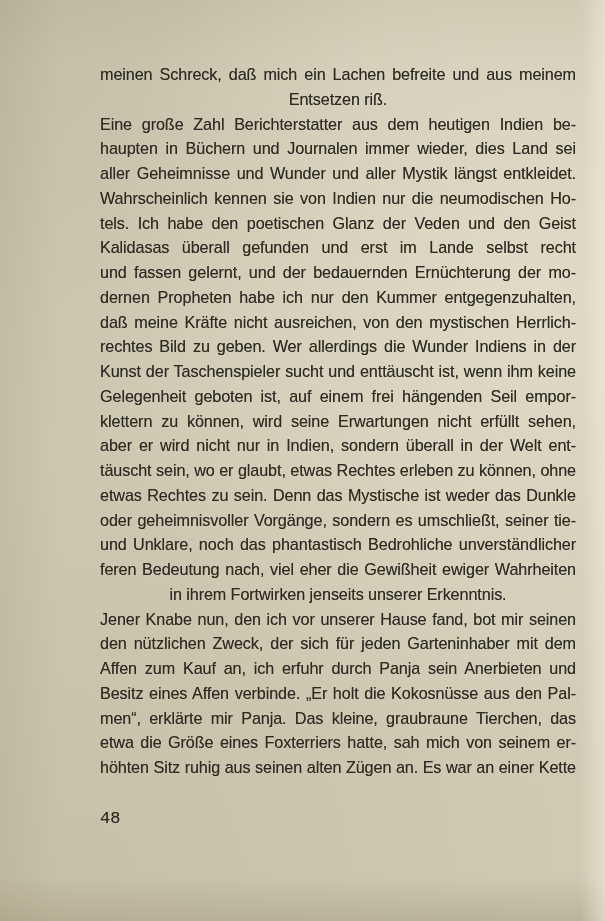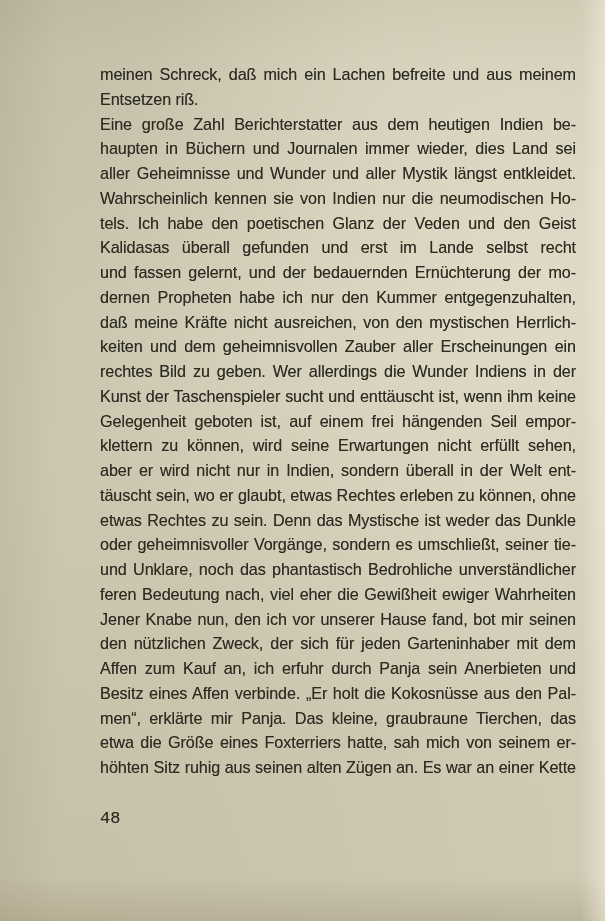--- a/index.html
+++ b/index.html
@@ -33,21 +33,21 @@
     font-size: 16.2px;
     line-height: 24.75px;
     letter-spacing: -0.1px;
     color: #2d2b22;
     text-shadow: 0 0 0.5px rgba(45,43,34,0.55);
   }
   .line {
     height: 24.75px;
     overflow: hidden;
     white-space: normal;
-    text-align: left;
+    text-align: center;
   }
   .line.just {
     text-align: justify;
     text-align-last: justify;
   }
   .page-number {
     position: absolute;
     left: 100px;
     top: 807px;
     font-family: Liberation Mono, monospace;
@@ -66,31 +66,31 @@
       <div class="line">Entsetzen riß.</div>
       <div class="line just">Eine große Zahl Berichterstatter aus dem heutigen Indien be-</div>
       <div class="line just">haupten in Büchern und Journalen immer wieder, dies Land sei</div>
       <div class="line just">aller Geheimnisse und Wunder und aller Mystik längst entkleidet.</div>
       <div class="line just">Wahrscheinlich kennen sie von Indien nur die neumodischen Ho-</div>
       <div class="line just">tels. Ich habe den poetischen Glanz der Veden und den Geist</div>
       <div class="line just">Kalidasas überall gefunden und erst im Lande selbst recht würdigen</div>
       <div class="line just">und fassen gelernt, und der bedauernden Ernüchterung der mo-</div>
       <div class="line just">dernen Propheten habe ich nur den Kummer entgegenzuhalten,</div>
       <div class="line just">daß meine Kräfte nicht ausreichen, von den mystischen Herrlich-</div>
-      <div class="line just">keiten und dem geheimnisvollen Zauber aller Erscheinungen ein</div>
       <div class="line just">rechtes Bild zu geben. Wer allerdings die Wunder Indiens in der</div>
       <div class="line just">Kunst der Taschenspieler sucht und enttäuscht ist, wenn ihm keine</div>
       <div class="line just">Gelegenheit geboten ist, auf einem frei hängenden Seil empor-</div>
       <div class="line just">klettern zu können, wird seine Erwartungen nicht erfüllt sehen,</div>
       <div class="line just">aber er wird nicht nur in Indien, sondern überall in der Welt ent-</div>
       <div class="line just">täuscht sein, wo er glaubt, etwas Rechtes erleben zu können, ohne</div>
       <div class="line just">etwas Rechtes zu sein. Denn das Mystische ist weder das Dunkle</div>
       <div class="line just">oder geheimnisvoller Vorgänge, sondern es umschließt, seiner tie-</div>
       <div class="line just">und Unklare, noch das phantastisch Bedrohliche unverständlicher</div>
       <div class="line just">feren Bedeutung nach, viel eher die Gewißheit ewiger Wahrheiten</div>
+      <div class="line">in ihrem Fortwirken jenseits unserer Erkenntnis.</div>
       <div class="line just">Jener Knabe nun, den ich vor unserer Hause fand, bot mir seinen</div>
       <div class="line just">den nützlichen Zweck, der sich für jeden Garteninhaber mit dem</div>
       <div class="line just">Affen zum Kauf an, ich erfuhr durch Panja sein Anerbieten und</div>
       <div class="line just">Besitz eines Affen verbinde. „Er holt die Kokosnüsse aus den Pal-</div>
       <div class="line just">men“, erklärte mir Panja. Das kleine, graubraune Tierchen, das</div>
       <div class="line just">etwa die Größe eines Foxterriers hatte, sah mich von seinem er-</div>
       <div class="line just">höhten Sitz ruhig aus seinen alten Zügen an. Es war an einer Kette</div>
     </div>
   <div class="page-number">48</div>
 </div>

